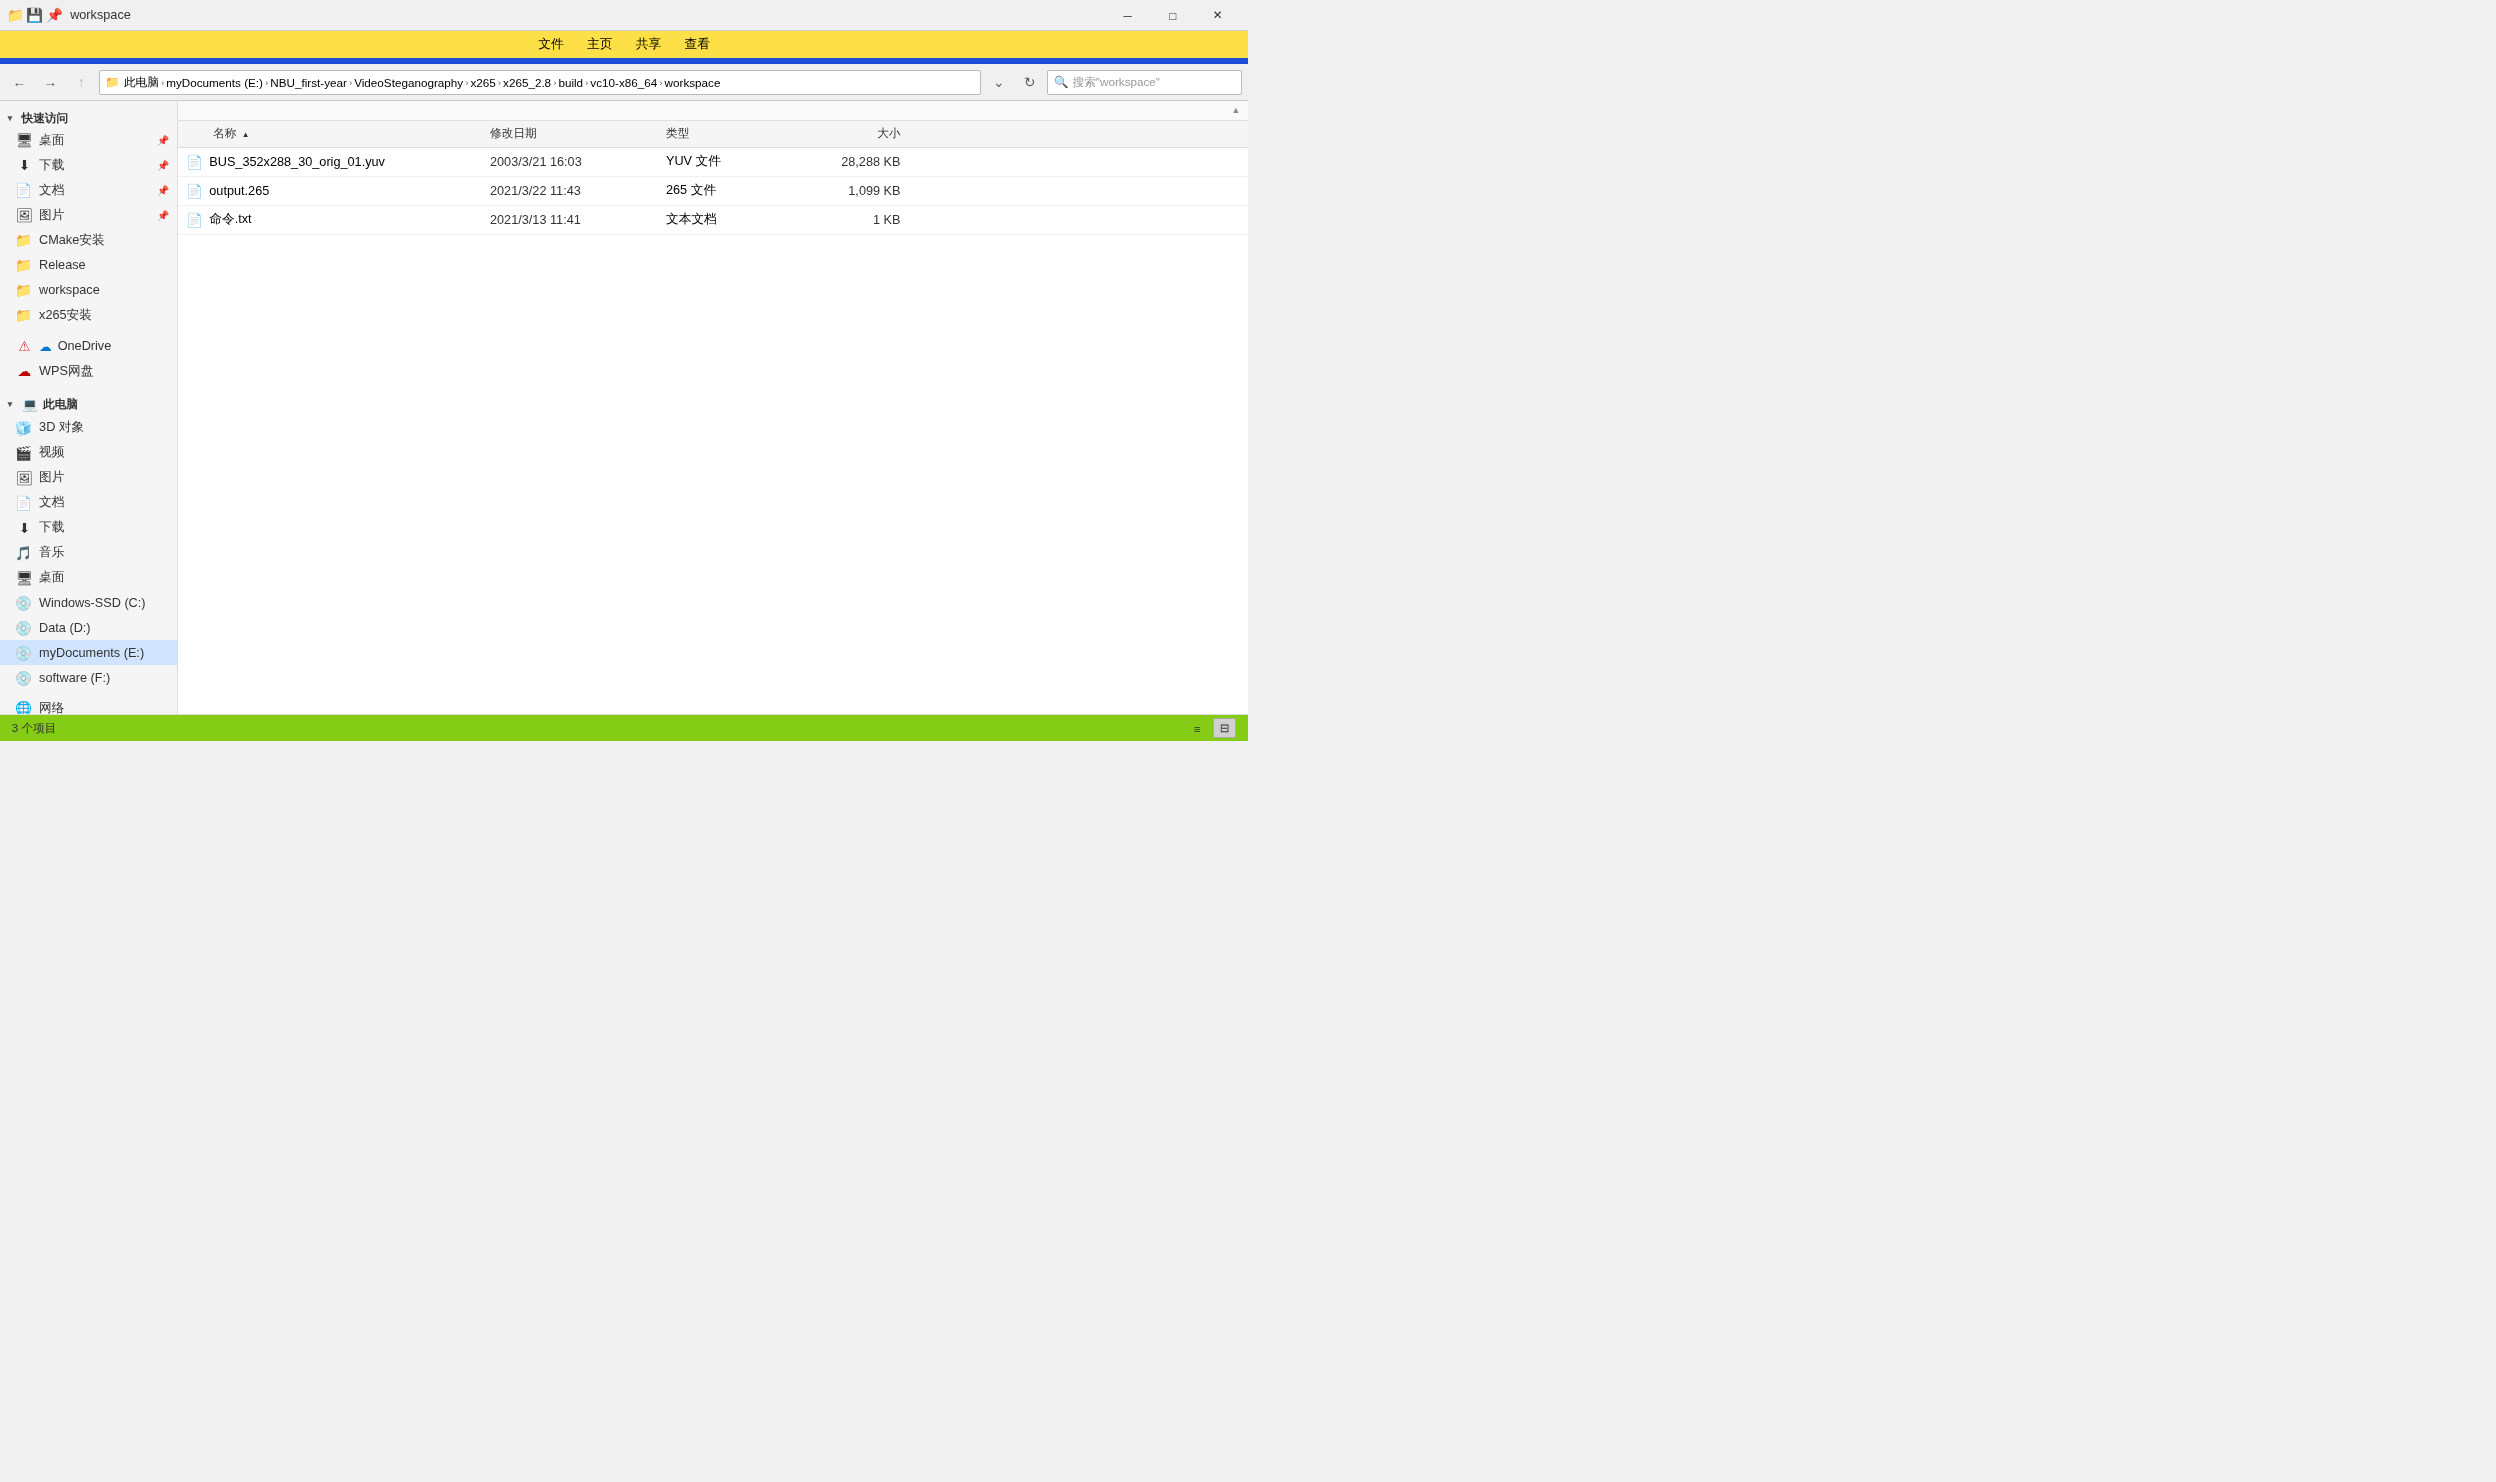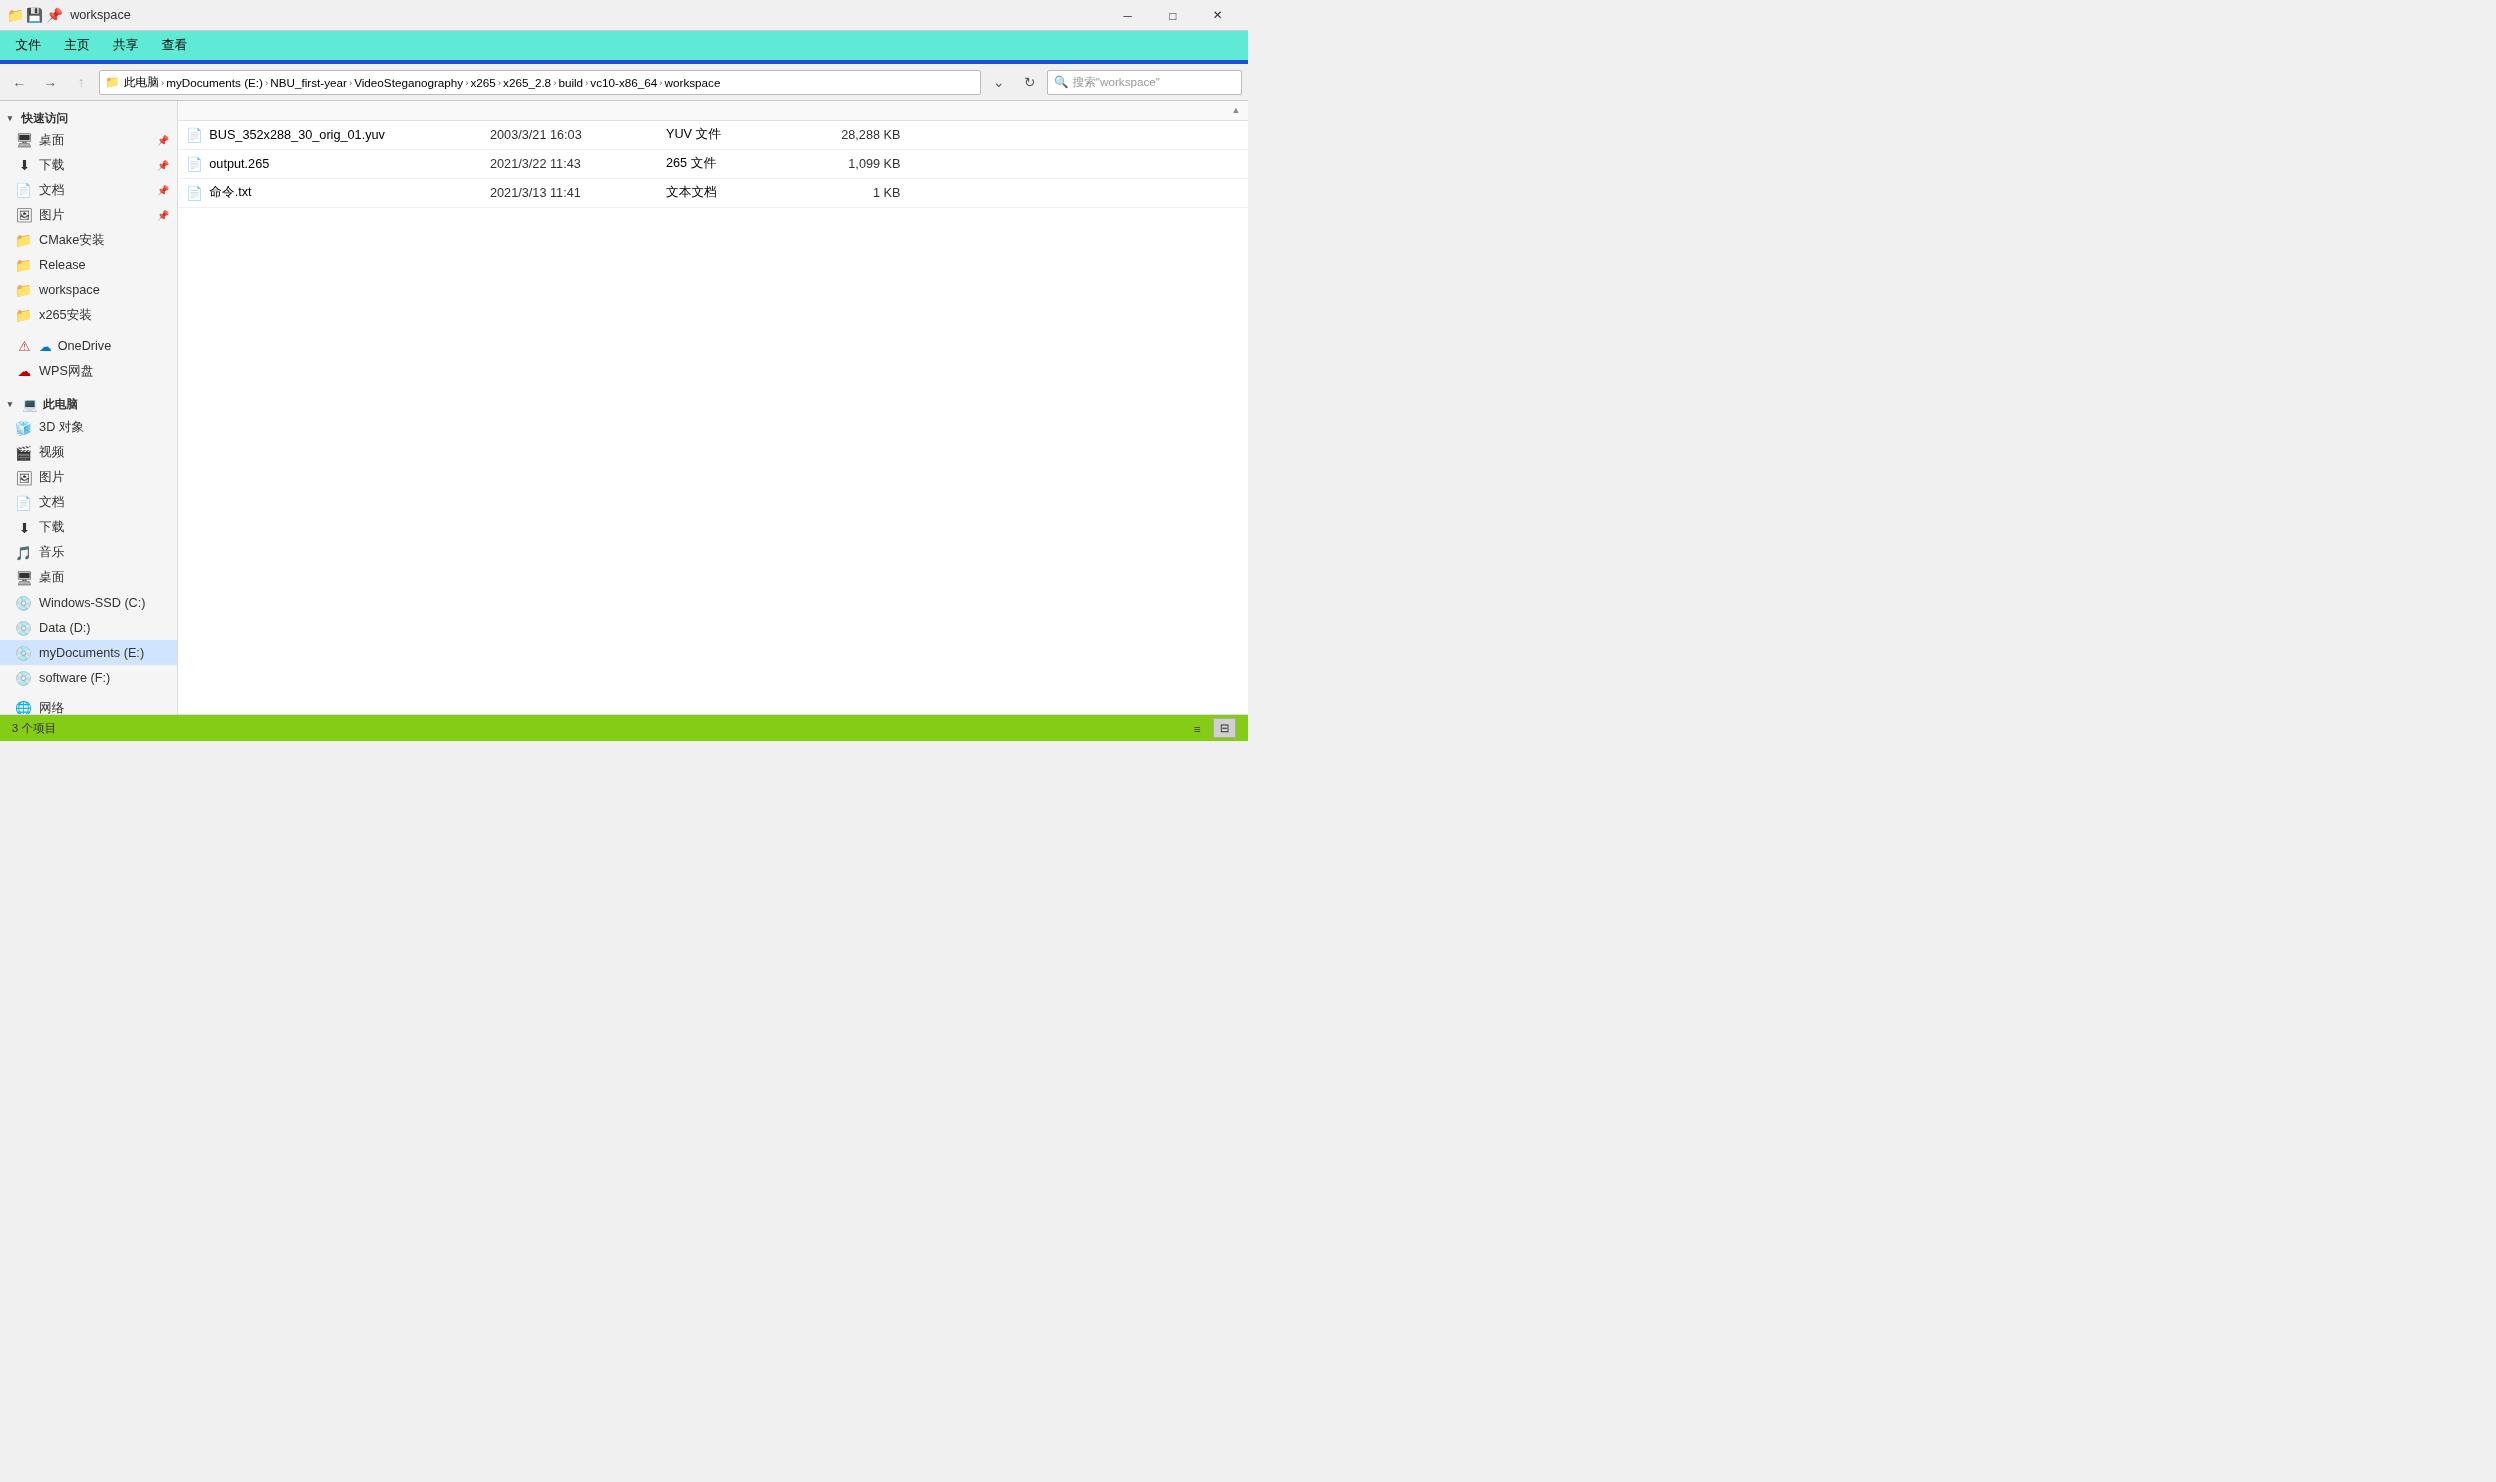--- a/index.html
+++ b/index.html
@@ -52,25 +52,26 @@
       align-items: center;
       justify-content: center;
       cursor: pointer;
       font-size: 11.7px;
       color: #333;
     }
 
     
     .menu-bar {
       height: 33px;
-      background: #5eead4;
-      display: flex;
-      align-items: center;
-      border-bottom: 4px solid #1d4ed8;
+      background: #fde047;
+      display: flex;
+      align-items: center;
+      border-bottom: 6px solid #1d4ed8;
       padding: 0 3.9px;
+      justify-content: center;
     }
     .menu-item {
       padding: 5.9px 11.7px;
       cursor: pointer;
       border-radius: 2.9px;
       font-size: 12.7px;
     }
 
     
     .address-bar {
@@ -488,20 +489,35 @@
       <span>网络</span>
     </div>
   </div>
 
   <div class="content-area">
 
     <div style="height:19.5px; background:#f9f9f9; border-bottom:1px solid #e0e0e0; display:flex; align-items:center; justify-content:flex-end; padding-right:7.8px;">
       <span style="font-size:8.8px; color:#888;">▲</span>
     </div>
 
+    <div class="file-list-header">
+      <div class="col-name">
+        <span>名称</span>
+        <span class="sort-arrow">▲</span>
+      </div>
+      <div class="col-date">
+        <span>修改日期</span>
+      </div>
+      <div class="col-type">
+        <span>类型</span>
+      </div>
+      <div class="col-size">
+        <span>大小</span>
+      </div>
+    </div>
 
     <div class="file-list">
       <div class="file-row">
         <div class="file-cell-name">
           <span class="file-icon">📄</span>
           <span>BUS_352x288_30_orig_01.yuv</span>
         </div>
         <div class="file-cell-date">2003/3/21 16:03</div>
         <div class="file-cell-type">YUV 文件</div>
         <div class="file-cell-size">28,288 KB</div>

